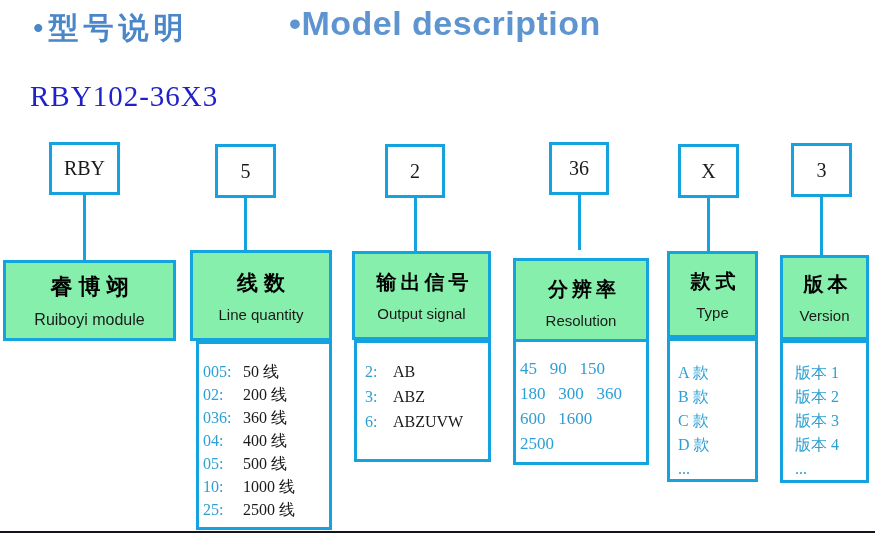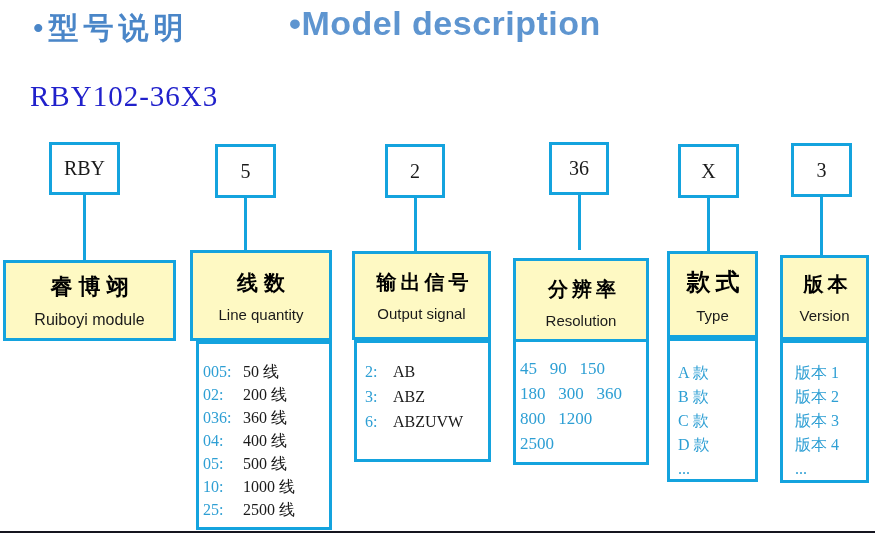--- a/index.html
+++ b/index.html
@@ -32,21 +32,21 @@
     display:flex; align-items:center; justify-content:center;
     font-family:"Liberation Serif", serif;
     font-size:20px; color:var(--ink,#1a1a1a);
   }
   .conn{
     width:3px; background:var(--accent-border,#14a3de);
   }
 
   .hdr-box{
     border:3px solid var(--accent-border,#14a3de);
-    background:#fef9c3;
+    background:#86efac;
     display:flex; flex-direction:column; align-items:center; justify-content:center;
     gap:9px; text-align:center;
   }
   .hdr-zh{
     font-family:"Liberation Serif", serif;
     font-weight:bold; font-size:21px; letter-spacing:6px;
     color:#000; text-indent:6px; 
   }
   .hdr-en{
     font-family:Liberation Sans, sans-serif;
@@ -110,21 +110,21 @@
     <div class="hdr-zh" style="font-size:20px; letter-spacing:4px;">输出信号</div>
     <div class="hdr-en">Output signal</div>
   </div>
 
   <div class="abs hdr-box" style="left:513px; top:250px; width:136px; height:89px;margin-top:8px;">
     <div class="hdr-zh" style="font-size:20px; letter-spacing:4px;">分辨率</div>
     <div class="hdr-en">Resolution</div>
   </div>
 
   <div class="abs hdr-box" style="left:667px; top:251px; width:91px; height:87px;">
-    <div class="hdr-zh" style="font-size:24px; letter-spacing:5px;">款式</div>
+    <div class="hdr-zh" style="font-size:20px; letter-spacing:5px;">款式</div>
     <div class="hdr-en">Type</div>
   </div>
 
   <div class="abs hdr-box" style="left:780px; top:255px; width:89px; height:85px;">
     <div class="hdr-zh" style="font-size:20px; letter-spacing:4px;">版本</div>
     <div class="hdr-en">Version</div>
   </div>
 
   <div class="abs list-box" style="left:196px; top:341px; width:136px; height:189px; padding:16px 4px 0 4px; line-height:23px;">
     <div class="li-row"><span class="li-key">005:</span><span class="li-val">50 线</span></div>
@@ -138,21 +138,21 @@
 
   <div class="abs list-box" style="left:354px; top:340px; width:137px; height:122px; padding:16px 4px 0 8px; line-height:25px;">
     <div class="li-row"><span class="li-key" style="min-width:28px;">2:</span><span class="li-val">AB</span></div>
     <div class="li-row"><span class="li-key" style="min-width:28px;">3:</span><span class="li-val">ABZ</span></div>
     <div class="li-row"><span class="li-key" style="min-width:28px;">6:</span><span class="li-val">ABZUVW</span></div>
   </div>
 
   <div class="abs list-box" style="left:513px; top:339px; width:136px; height:126px; padding:14px 4px 0 4px; line-height:25px; font-size:17px;">
     <div class="cyan-row">45   90   150</div>
     <div class="cyan-row">180   300   360</div>
-    <div class="cyan-row">800   1200</div>
+    <div class="cyan-row">600   1600</div>
     <div class="cyan-row">2500</div>
   </div>
 
   <div class="abs list-box" style="left:667px; top:338px; width:91px; height:144px; padding:20px 4px 0 8px; line-height:24px;">
     <div class="cyan-row">A 款</div>
     <div class="cyan-row">B 款</div>
     <div class="cyan-row">C 款</div>
     <div class="cyan-row">D 款</div>
     <div class="cyan-row">...</div>
   </div>

